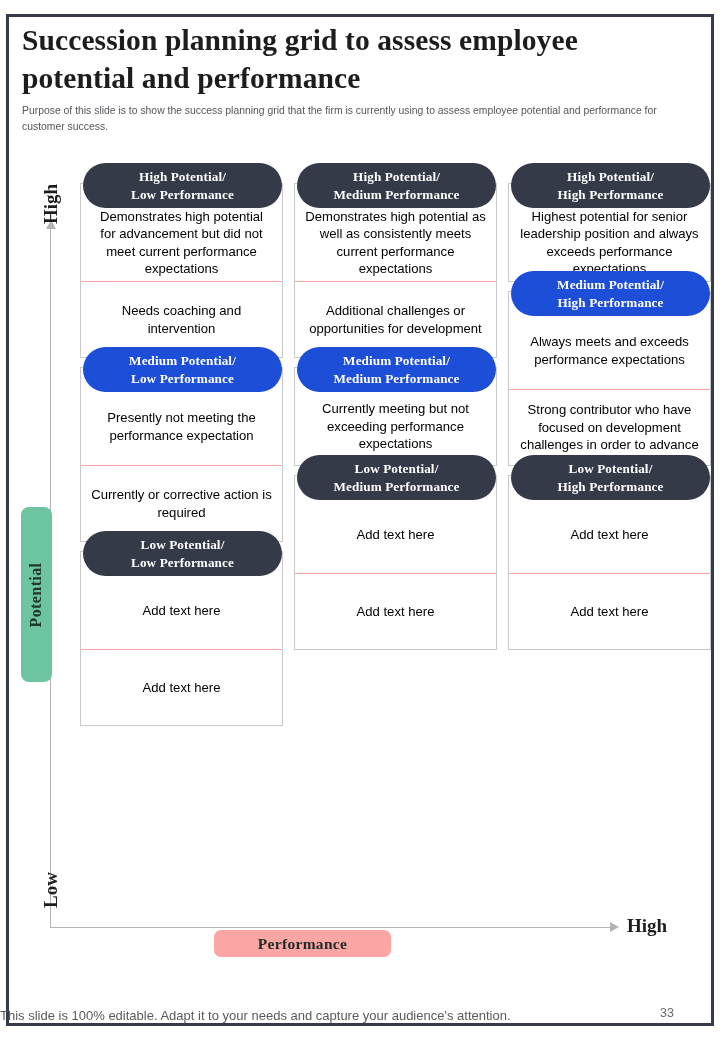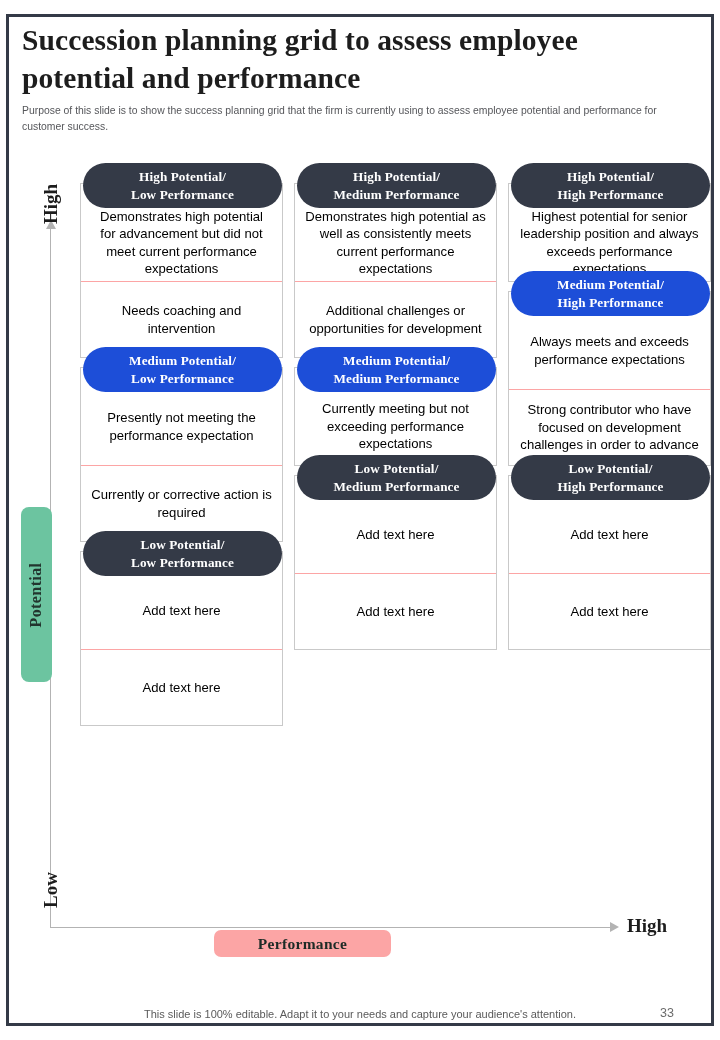--- a/index.html
+++ b/index.html
@@ -219,22 +219,21 @@
   .r1 .cell-b { height: 76px; }
   .r2 .cell-a { height: 97px; padding-top: 26px; }
   .r2 .cell-b { height: 76px; }
   .r3 .cell-a { height: 97px; padding-top: 26px; }
   .r3 .cell-b { height: 76px; }
 
   .footer-note {
     position: absolute;
     left: 0; top: 1008px;
     width: 720px;
-    text-align: center;
-    font-size: 11px;
+    font-size: 13px;
     color: #5a5a5a;
   }
   .page-number {
     position: absolute;
     left: 660px; top: 1006px;
     width: 40px;
     text-align: left;
     font-size: 12.5px;
     color: #6b6b6b;
   }

